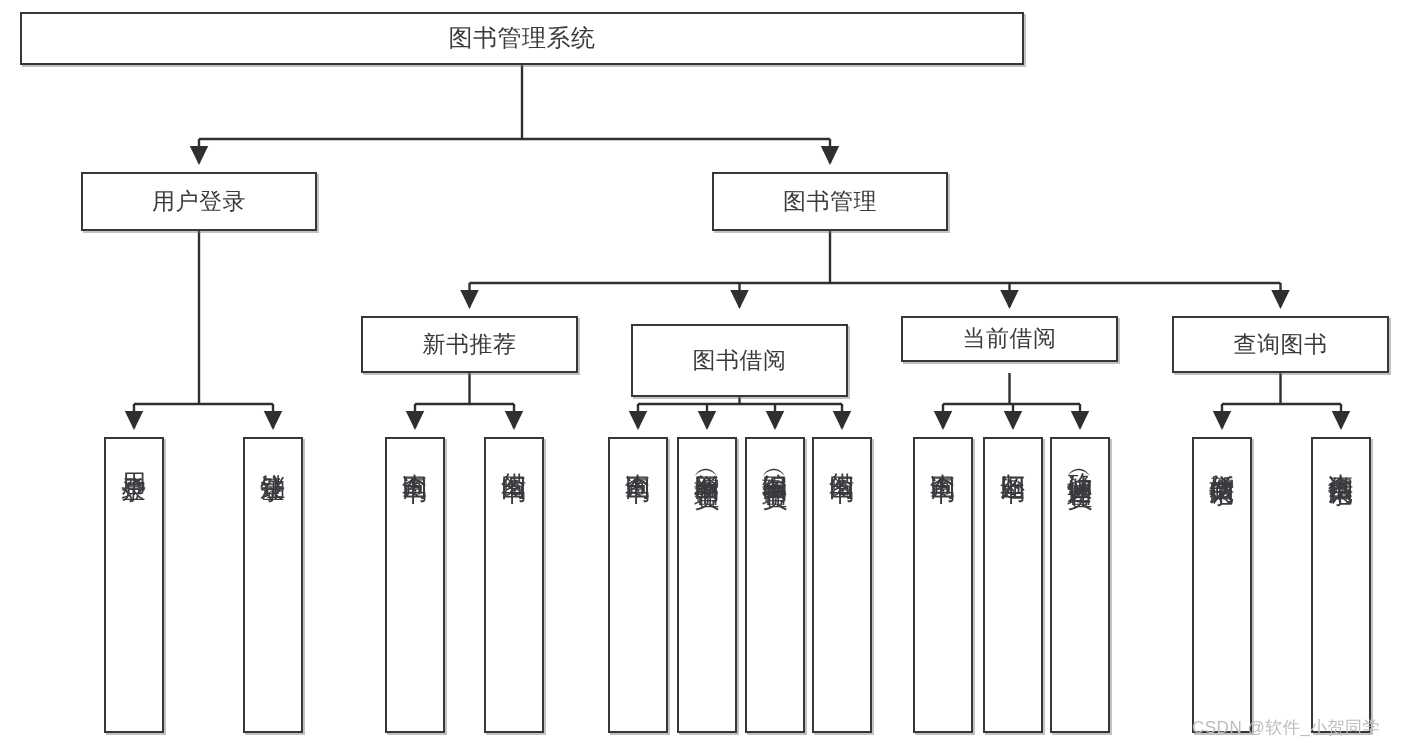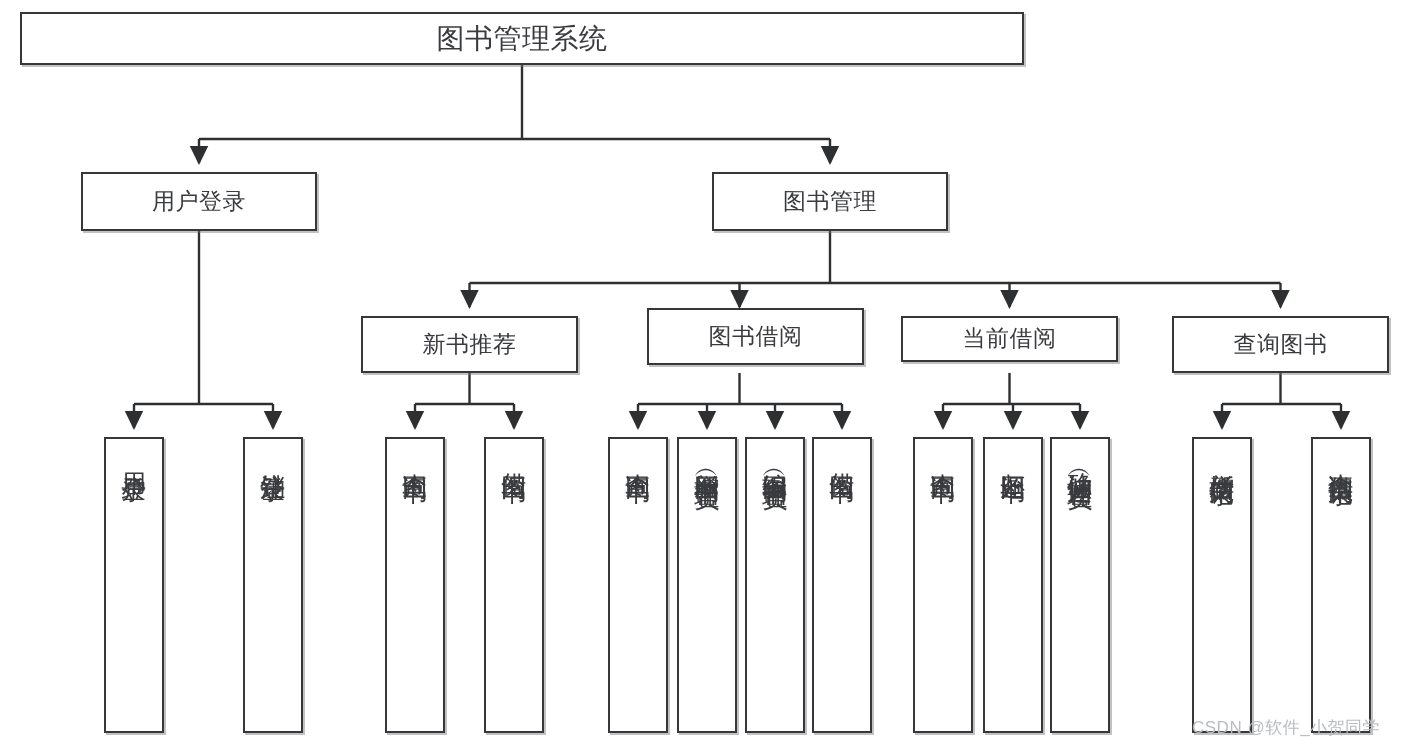--- a/index.html
+++ b/index.html
@@ -39,21 +39,21 @@
   }
   .node .label {
     text-align: center;
     line-height: 1.12;
     letter-spacing: 0.5px;
   }
   .node.horiz .label {
     font-size: 23px;
   }
   .node.root .label {
-    font-size: 28px;
+    font-size: 24px;
   }
   .node.vert {
     align-items: flex-start;
     padding-top: 14px;
   }
   .node.vert .label {
     writing-mode: vertical-rl;
     text-orientation: upright;
     font-size: 25px;
     line-height: 1.06;
@@ -122,21 +122,21 @@
     </div>
     <div class="node horiz" style="left: 81px; top: 172px; width: 236px; height: 59px;">
       <span class="label">用户登录</span>
     </div>
     <div class="node horiz" style="left: 712px; top: 172px; width: 236px; height: 59px;">
       <span class="label">图书管理</span>
     </div>
     <div class="node horiz" style="left: 361px; top: 316px; width: 217px; height: 57px;">
       <span class="label">新书推荐</span>
     </div>
-    <div class="node horiz" style="left: 631px; top: 308px; width: 217px; height: 57px; margin-left: 16px;">
+    <div class="node horiz" style="left: 631px; top: 324px; width: 217px; height: 73px;">
       <span class="label">图书借阅</span>
     </div>
     <div class="node horiz" style="left: 901px; top: 316px; width: 217px; height: 46px;">
       <span class="label">当前借阅</span>
     </div>
     <div class="node horiz" style="left: 1172px; top: 316px; width: 217px; height: 57px;">
       <span class="label">查询图书</span>
     </div>
     <div class="node vert" style="left: 104px; top: 437px; width: 60px; height: 296px;">
       <span class="label">用户登录</span>

